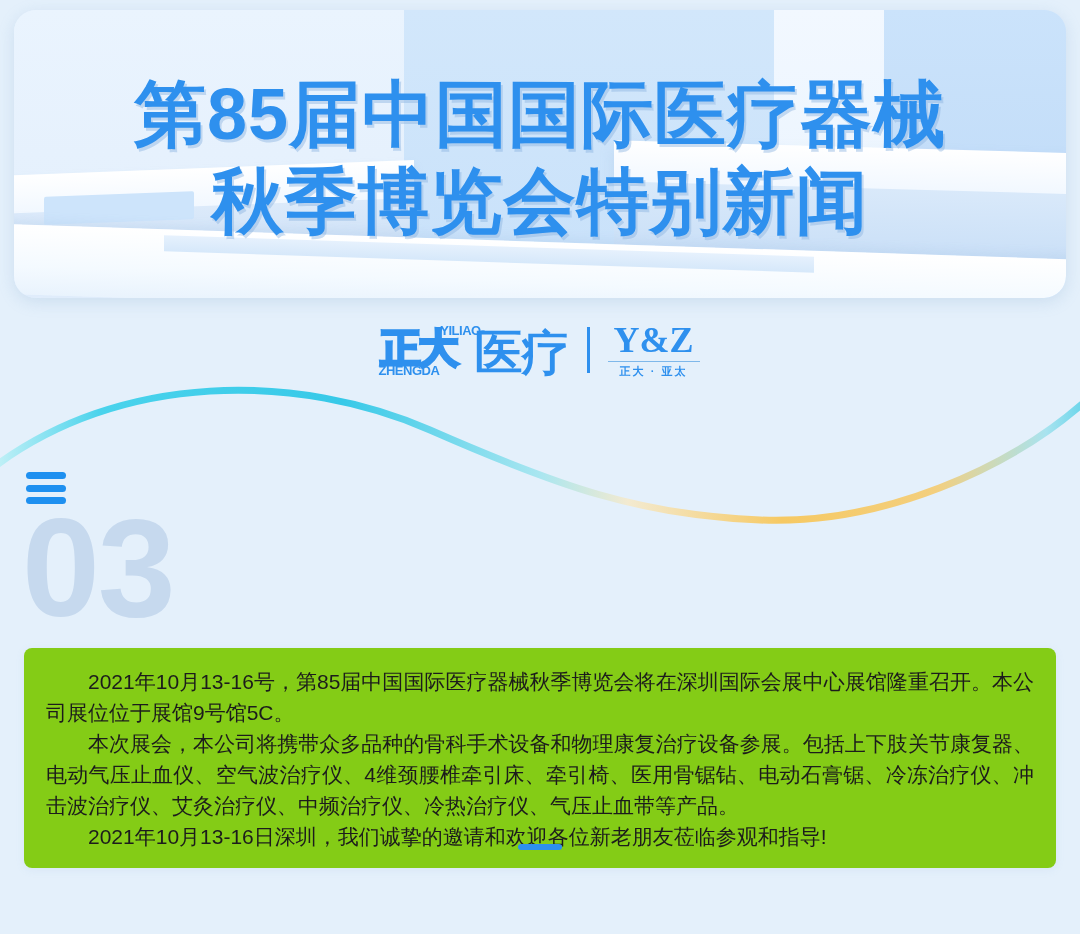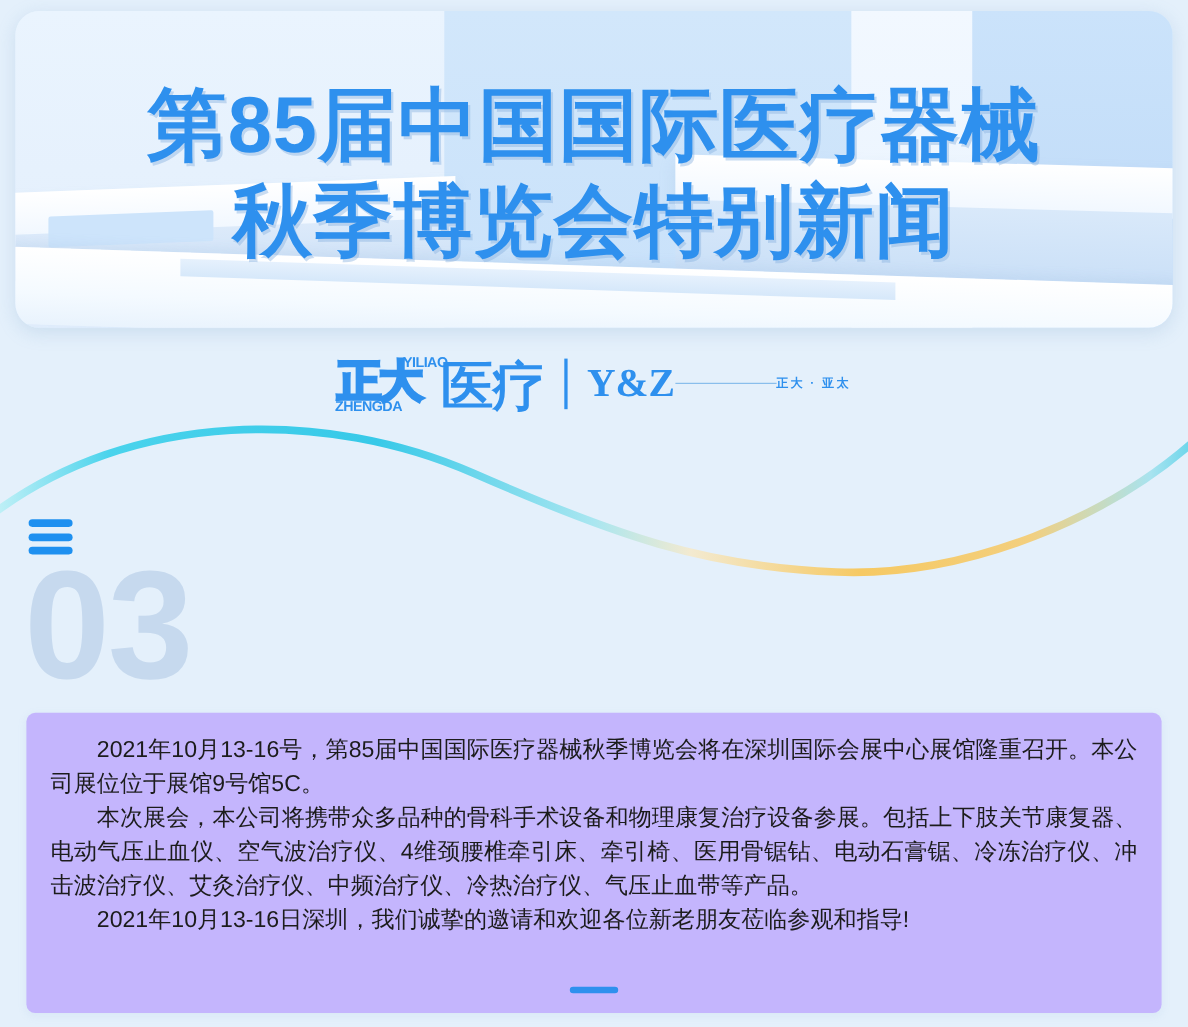--- a/index.html
+++ b/index.html
@@ -78,21 +78,21 @@
   }
   .zd-py-bot {
     position:absolute; left:-2px; bottom:-2px;
     font-size:13px; font-weight:bold; letter-spacing:-0.5px; color:#2e90ee;
   }
   .zd-cn-solid {
     font-size:48px; font-weight:bold; line-height:1; letter-spacing:-1px;
     color:#2e90ee; margin-left:-6px; margin-top:6px;
   }
   .logo-divider { width:3px; height:46px; background:#2e90ee; }
-  .logo-yz { display:flex; align-items:center;text-align:right; }
+  .logo-yz { display:flex; flex-direction:column; align-items:center;text-align:right; }
   .yz-main { font-size:36px; font-weight:bold; color:#2e90ee; line-height:1.05;
              font-family:"Liberation Serif", serif; letter-spacing:0px; }
   .yz-rule { width:92px; height:1px; background:#7fb8ea; margin:1px 0 2px; }
   .yz-sub { font-size:11px; font-weight:bold; color:#2e90ee; letter-spacing:2px; }
 
   
   .wave-wrap { position:absolute; left:0; top:375px; width:1080px; height:175px; }
   .wave-dot {
     position:absolute; left:123px; top:396px; width:24px; height:24px;
     border-radius:50%; background:#ffffff;
@@ -102,22 +102,22 @@
   
   .hamburger { position:absolute; left:26px; top:472px; width:40px; height:32px;
                display:flex; flex-direction:column; justify-content:space-between; }
   .hamburger span { display:block; width:100%; height:7px; border-radius:4px; background:#1e90f0; }
   .sec-num { position:absolute; left:22px; top:498px;
              font-size:140px; font-weight:bold; color:#c6d9ee; line-height:1;
              letter-spacing:-2px; }
 
   
   .card {
-    position:absolute; left:24px; top:648px; width:1032px; height:273px;
-    background:#c4b5fd; border-radius:8px;
+    position:absolute; left:24px; top:648px; width:1032px; height:220px;
+    background:#84cc16; border-radius:8px;
     box-shadow:0 2px 8px rgba(140,175,210,.12);
     padding:18px 22px 0 22px;
   }
   .card p {
     font-size:21px; line-height:31px; color:#1c1c1c; text-align:justify;
     text-indent:2em; font-family:"Liberation Sans", sans-serif;
   }
   .card-dash {
     position:absolute; left:50%; transform:translateX(-50%); bottom:18px;
     width:44px; height:6px; border-radius:3px; background:#2e90ee;

